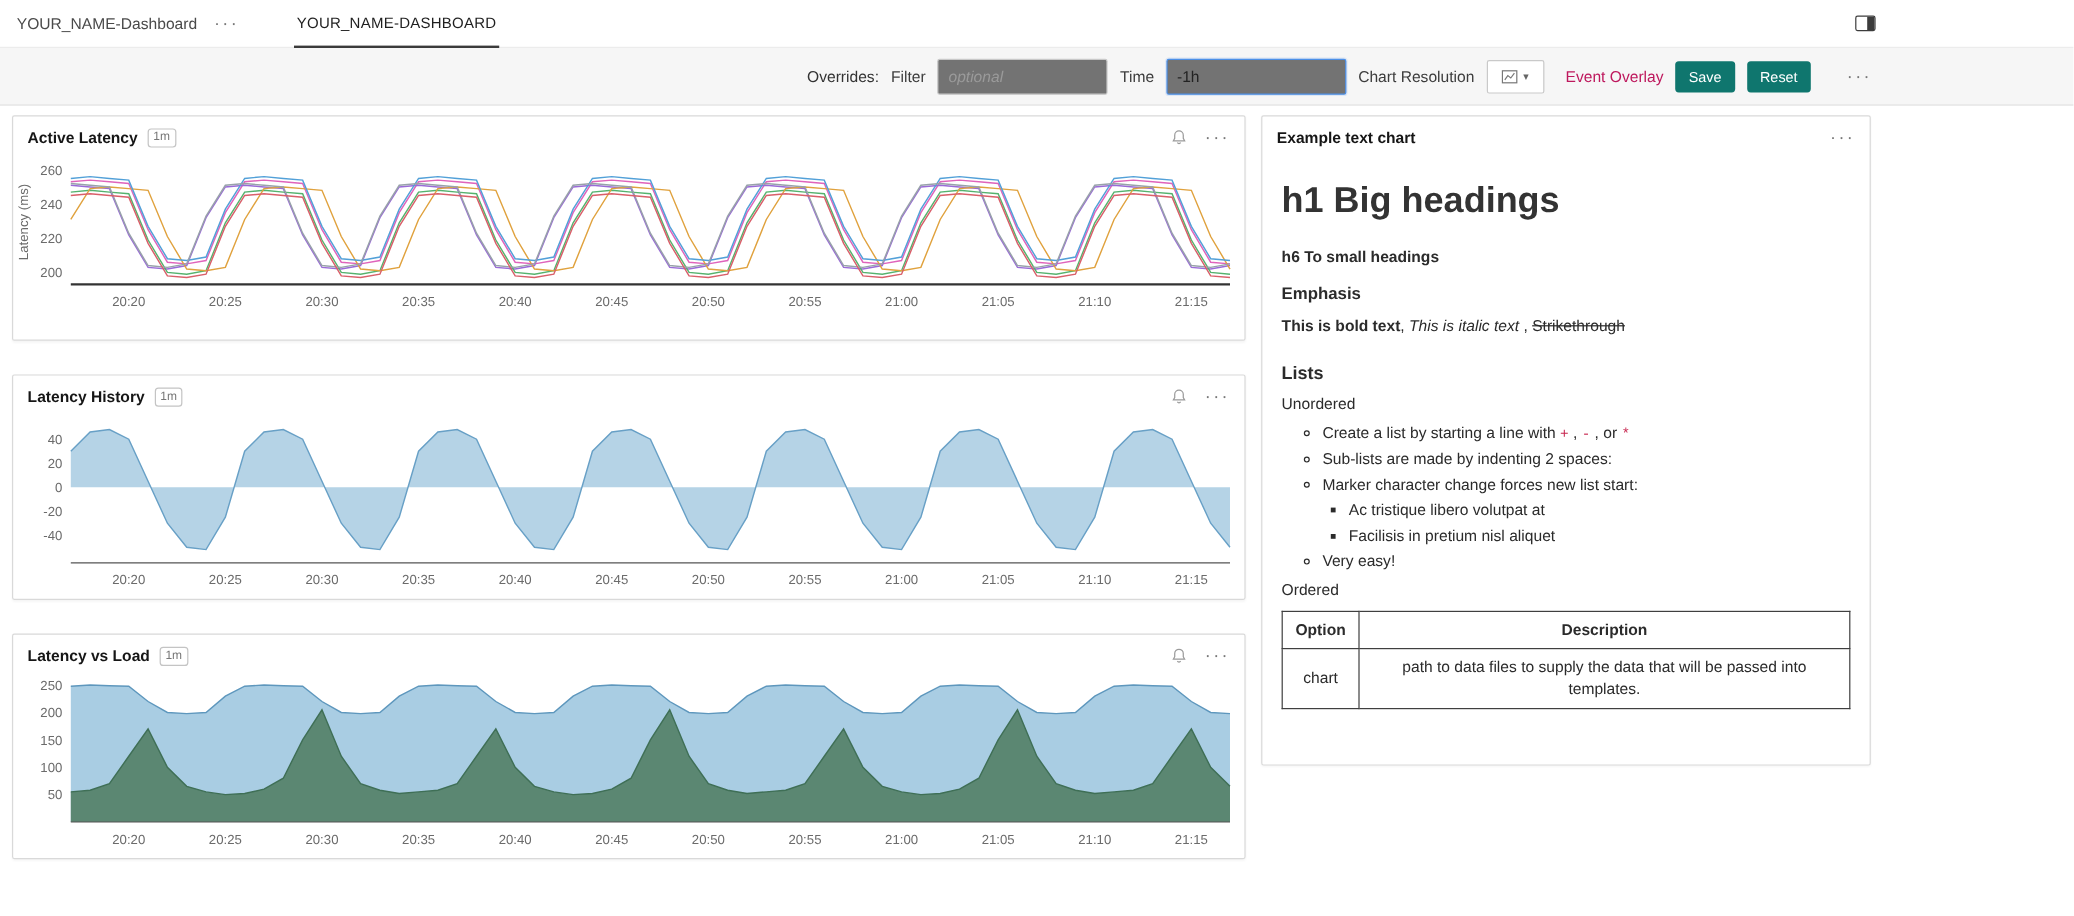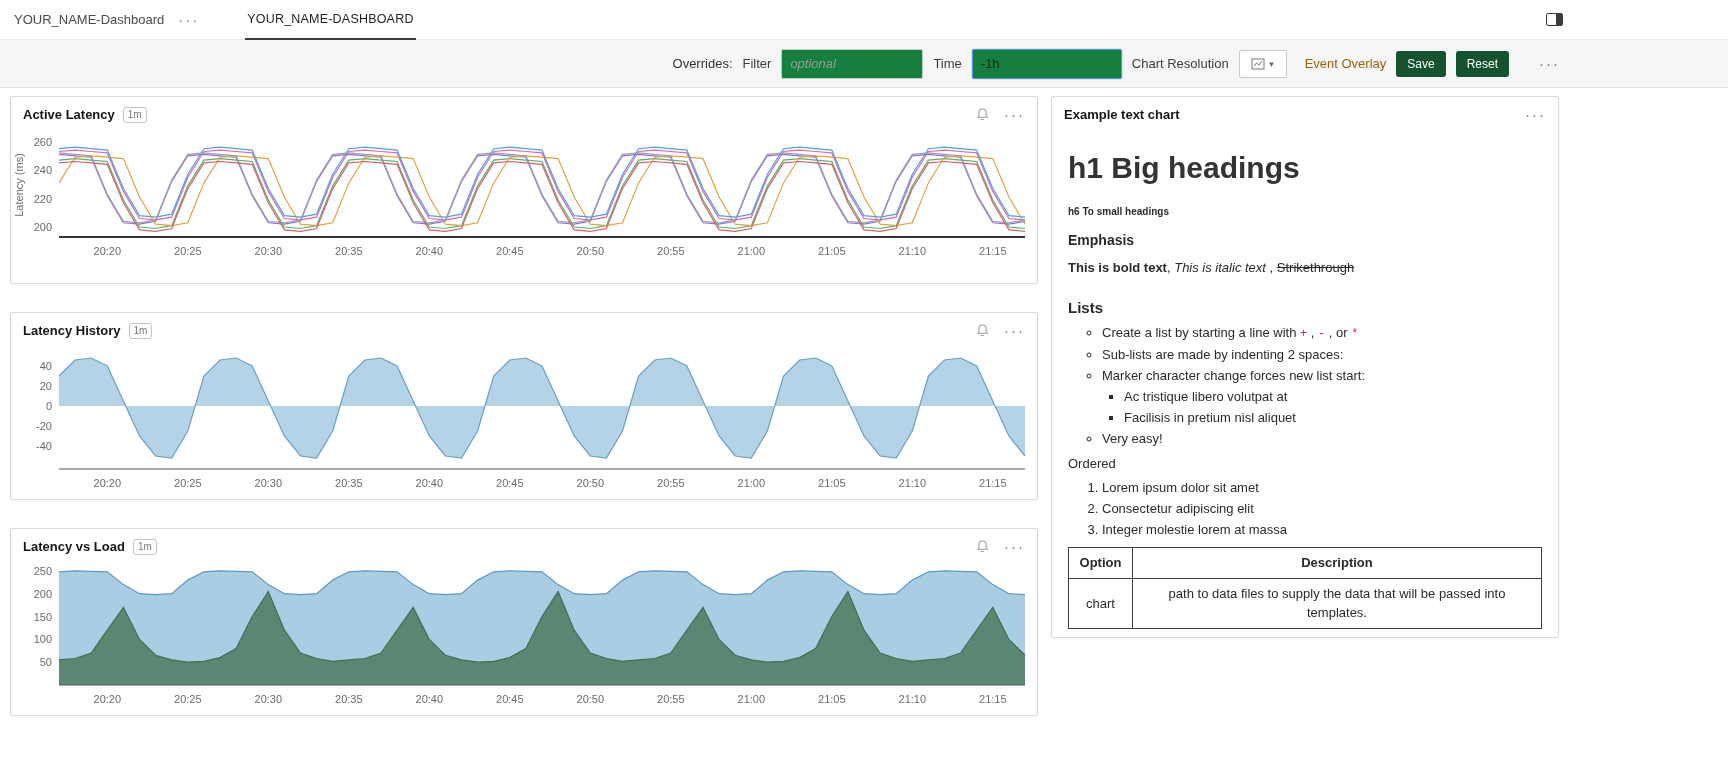--- a/index.html
+++ b/index.html
@@ -28,34 +28,34 @@
   .panel-icon::after { content: ""; position: absolute; top: 0; right: 0; bottom: 0; width: 6px; background: #3c3c3c; }
   
   .toolbar {
     height: 48px; background: #f6f6f6; border-bottom: 1px solid #e2e2e2;
     display: flex; align-items: center; justify-content: flex-end;
     padding: 0 168px 0 18px; gap: 10px; font-size: 13px; color: #3c3c3c;
   }
   .tb-label { white-space: nowrap; }
   .tb-label.strong { color: #333; }
   input.tb-input {
-    height: 30px; border: 1px solid #c9c9c9; border-radius: 2px; background: #15803d;
+    height: 30px; border: 1px solid #c9c9c9; border-radius: 2px; background: #737373;
     padding: 0 8px; font-size: 13px; font-family: "Liberation Sans", sans-serif; color: #222;
   }
   input.filter { width: 142px; }
   input.filter::placeholder { font-style: italic; color: #9a9a9a; }
   input.time { width: 150px; border: 1.5px solid #4c90e8; outline: none; box-shadow: 0 0 0 1px rgba(76,144,232,0.15); }
   .res-select {
     height: 28px; width: 48px; background: #fff; border: 1px solid #c9c9c9; border-radius: 2px;
     display: flex; align-items: center; justify-content: center; gap: 4px; cursor: pointer;
   }
   .chev { font-size: 9px; color: #666; }
-  .link { color: #a16207; margin-left: 8px; cursor: pointer; white-space: nowrap; }
+  .link { color: #be185d; margin-left: 8px; cursor: pointer; white-space: nowrap; }
   .btn {
-    background: #14532d; color: #fff; border: none; border-radius: 3px;
+    background: #0f766e; color: #fff; border: none; border-radius: 3px;
     font-size: 12px; padding: 6px 11px; font-family: "Liberation Sans", sans-serif; cursor: pointer;
   }
   .toolbar .menu-dots { margin-left: 20px; }
   
   .content { display: flex; padding: 8px 10px; gap: 13px; align-items: flex-start; }
   .col-left { width: 1028px; display: flex; flex-direction: column; gap: 28px; }
   .card {
     background: #fff; border: 1px solid #d9d9d9; border-radius: 2px;
     box-shadow: 0 1px 2px rgba(0,0,0,0.04);
   }
@@ -68,21 +68,21 @@
   }
   .head-spacer { flex: 1; }
   .bell { width: 15px; height: 15px; cursor: pointer; }
   .card-sub { font-size: 11px; color: #9a9a9a; padding: 2px 12px 0 12px; }
   svg.chart { display: block; width: 100%; }
   svg.chart text { font-family: "Liberation Sans", sans-serif; font-size: 11px; fill: #6b6b6b; }
   
   .text-card { width: 508px; height: 542px; overflow: hidden; }
   .tc-body { padding: 8px 16px 0 16px; color: #2b2b2b; font-size: 13px; line-height: 1.4; }
   .tc-h1 { font-size: 30px; font-weight: 700; color: #333; margin: 16px 0 10px; }
-  .tc-h6 { font-size: 10px; font-weight: 700; margin: 16px 0 12px; }
+  .tc-h6 { font-size: 13px; font-weight: 700; margin: 16px 0 12px; }
   .tc-h5 { font-size: 14px; font-weight: 700; margin: 10px 0 8px; }
   .tc-h4 { font-size: 15px; font-weight: 700; margin: 20px 0 6px; }
   .tc-p  { margin: 6px 0; }
   .tc-body ul { list-style: circle; margin: 4px 0 4px 34px; }
   .tc-body ul ul { list-style: square; margin: 2px 0 2px 22px; }
   .tc-body ol { margin: 4px 0 4px 34px; }
   .tc-body li { margin: 3px 0; }
   .code-red { color: #c7254e; font-family: "Liberation Mono", monospace; font-size: 12px; }
   table.tc-table { border-collapse: collapse; margin-top: 8px; width: 100%; }
   .tc-table th, .tc-table td {
@@ -247,37 +247,33 @@
       <span class="card-title">Example text chart</span>
       <div class="head-spacer"></div>
       <span class="menu-dots">···</span>
     </div>
     <div class="tc-body">
       <div class="tc-h1">h1 Big headings</div>
       <div class="tc-h6">h6 To small headings</div>
       <div class="tc-h5">Emphasis</div>
       <p class="tc-p"><b>This is bold text</b><span>, </span><i>This is italic text</i><span> , </span><s>Strikethrough</s></p>
       <div class="tc-h4">Lists</div>
+      <p class="tc-p">Unordered</p>
       <ul>
         <li><span>Create a list by starting a line with </span><span class="code-red">+</span><span> , </span><span class="code-red">-</span><span> , or </span><span class="code-red">*</span></li>
         <li>Sub-lists are made by indenting 2 spaces:</li>
         <li><span>Marker character change forces new list start:</span>
           <ul>
             <li>Ac tristique libero volutpat at</li>
             <li>Facilisis in pretium nisl aliquet</li>
           </ul>
         </li>
         <li>Very easy!</li>
       </ul>
       <p class="tc-p">Ordered</p>
-      <ol>
-        <li>Lorem ipsum dolor sit amet</li>
-        <li>Consectetur adipiscing elit</li>
-        <li>Integer molestie lorem at massa</li>
-      </ol>
       <table class="tc-table">
         <thead>
           <tr>
             <th>Option</th>
             <th>Description</th>
           </tr>
         </thead>
         <tbody>
           <tr>
             <td class="opt">chart</td>

